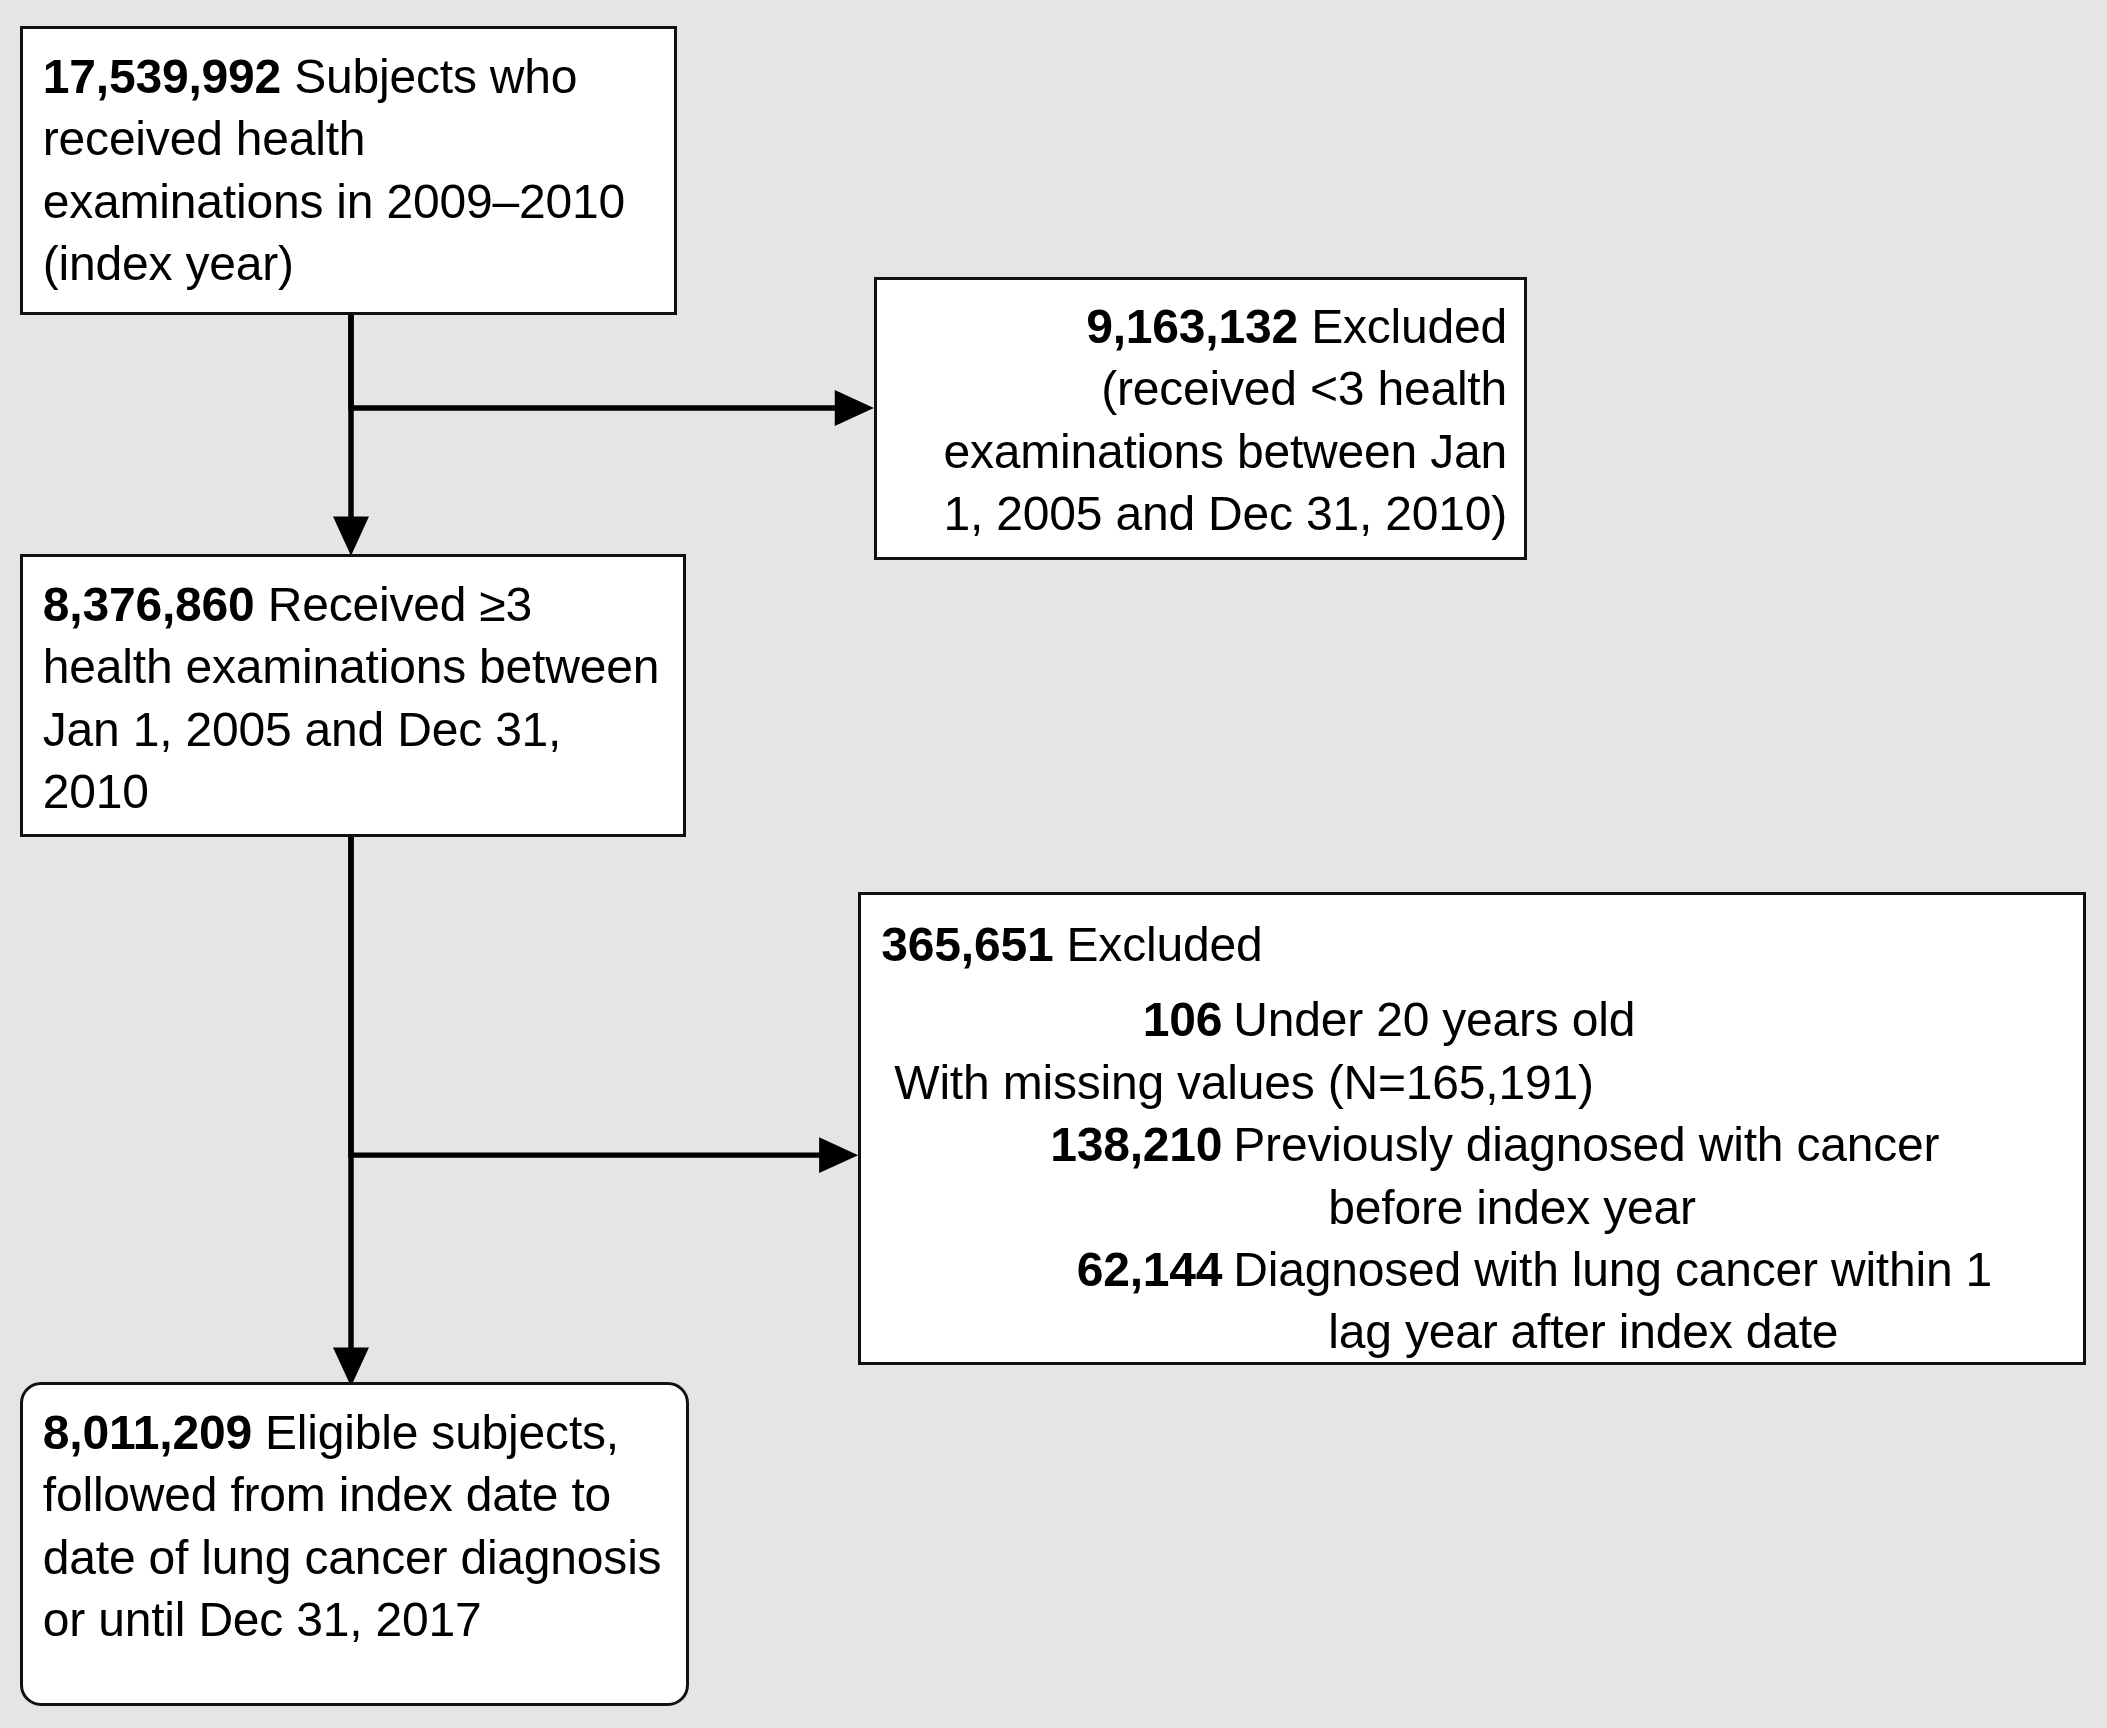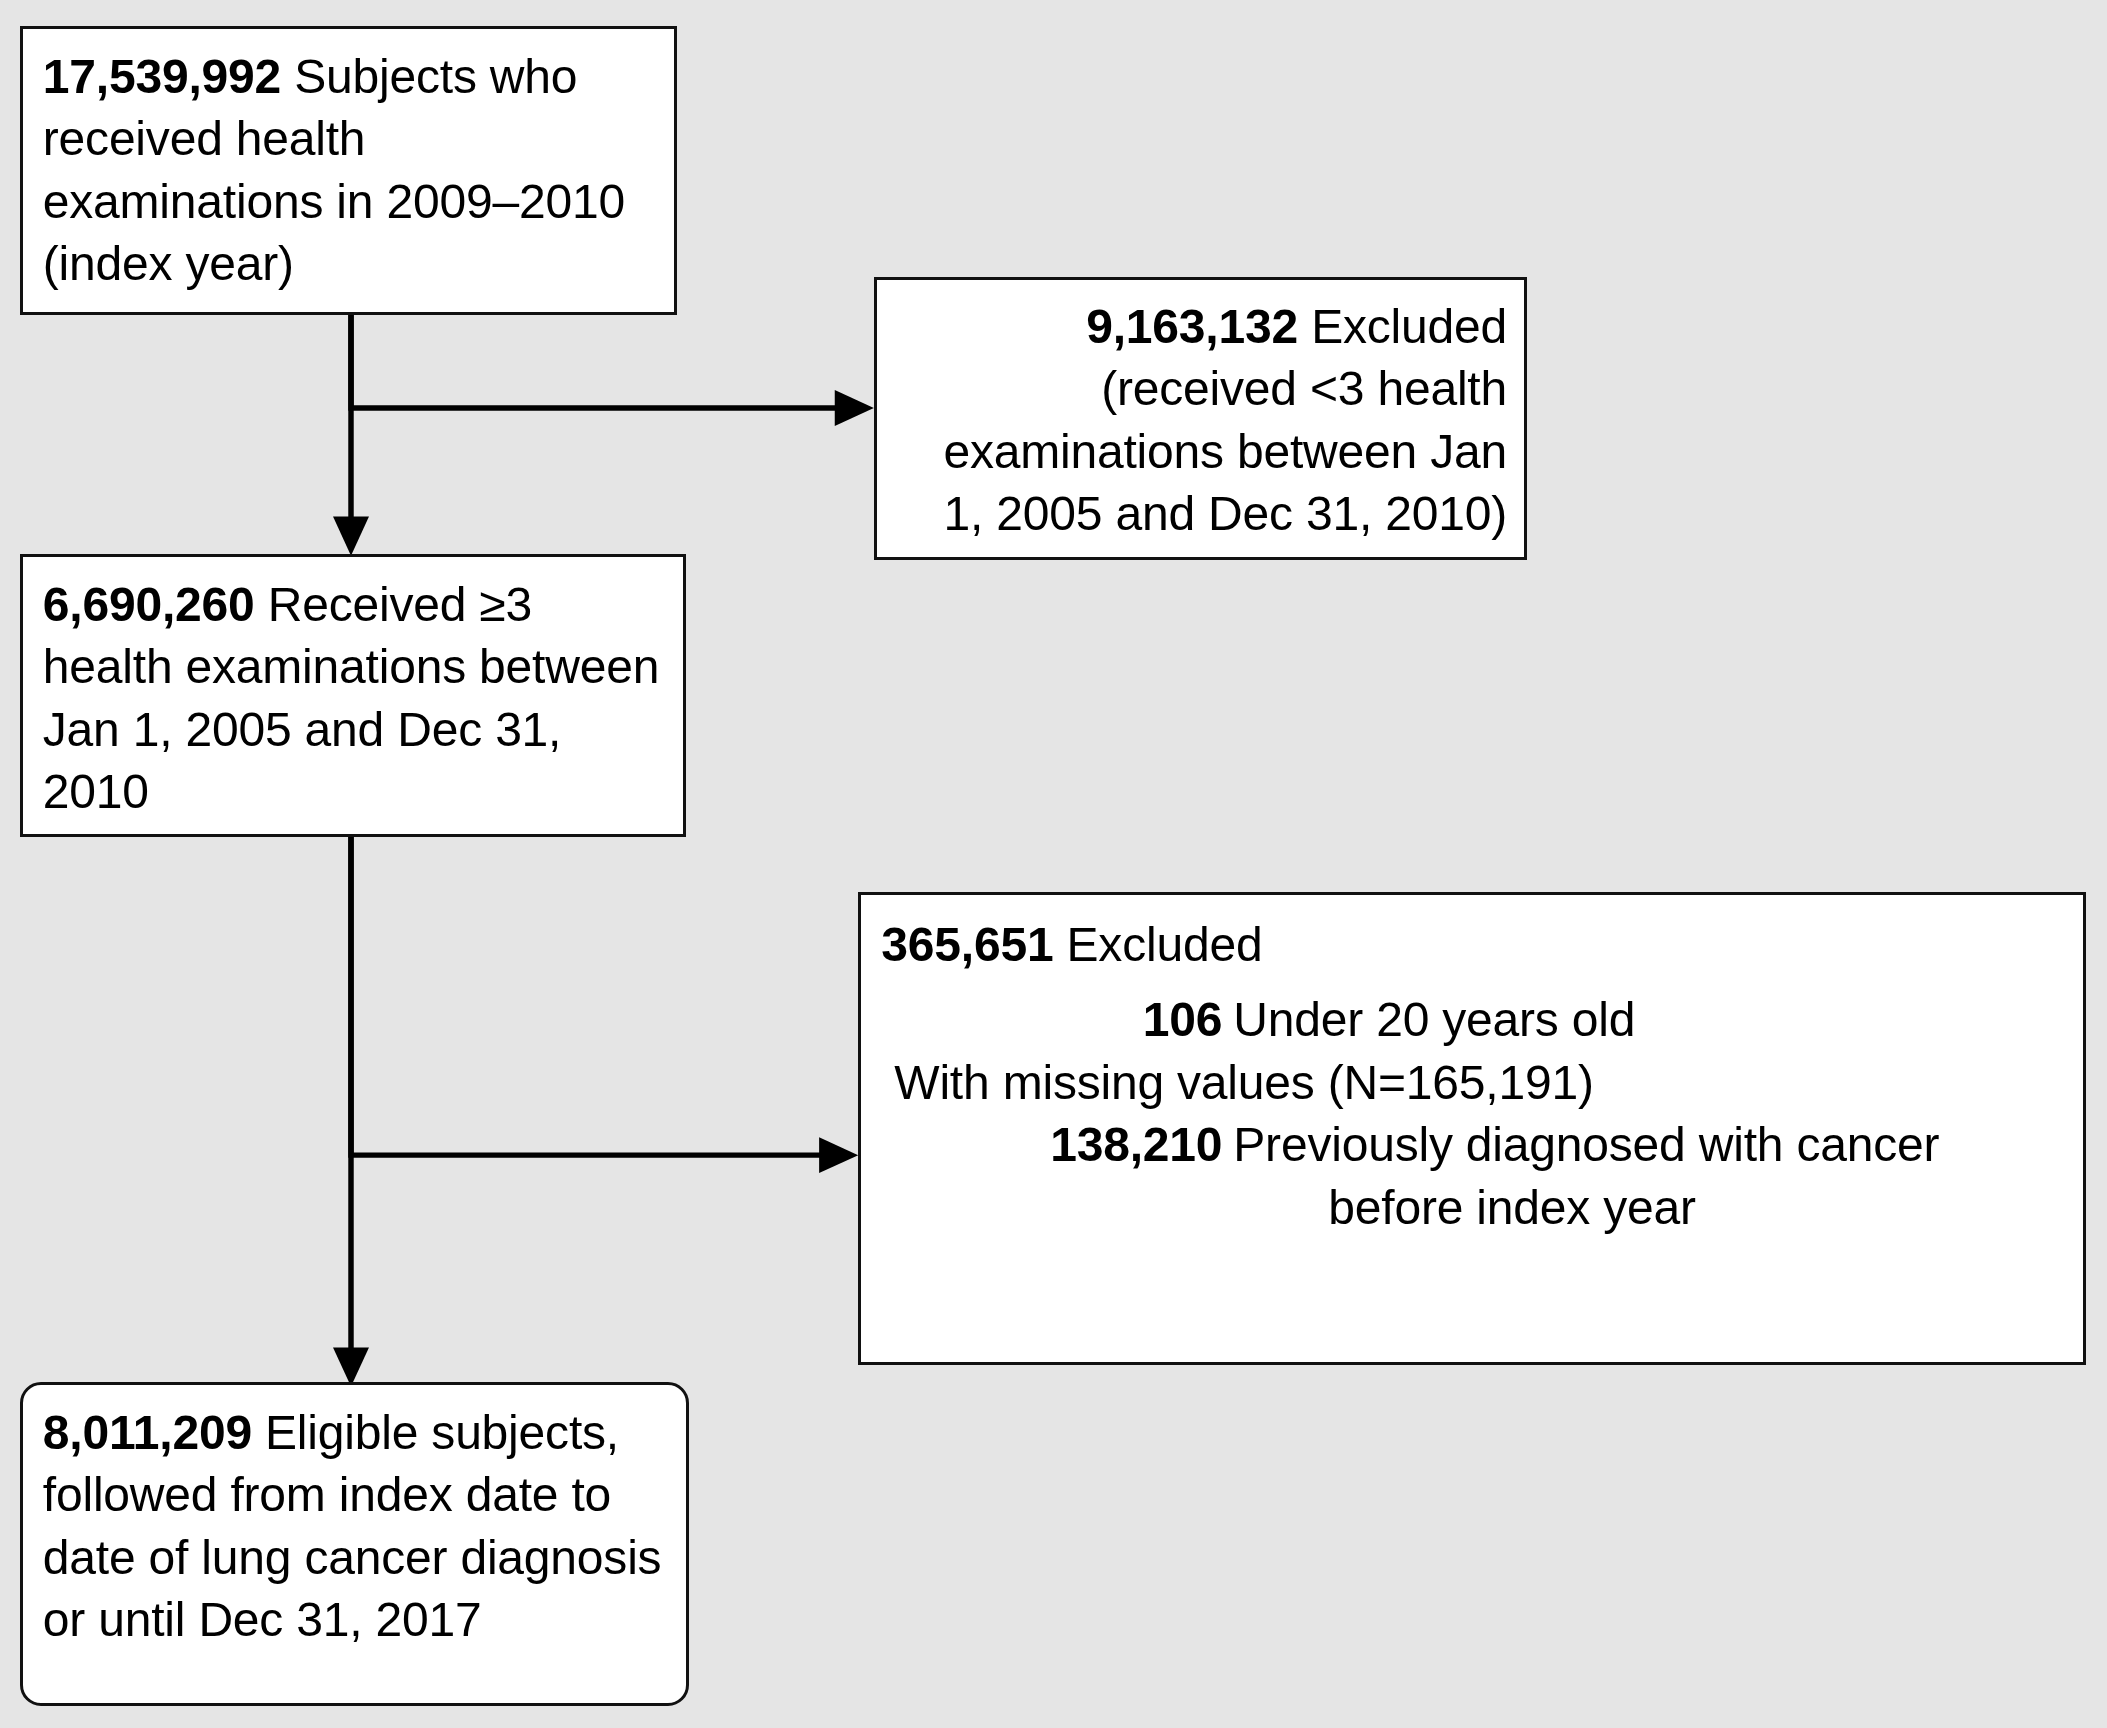--- a/index.html
+++ b/index.html
@@ -126,21 +126,21 @@
   </div>
 
   <div class="node" id="node-excl-1">
     <div class="pad">
       <span class="num">9,163,132</span><span> </span><span>Excluded (received &lt;3 health examinations between Jan 1, 2005 and Dec 31, 2010)</span>
     </div>
   </div>
 
   <div class="node" id="node-three-exam">
     <div class="pad">
-      <span class="num">6,690,260</span><span> </span><span>Received ≥3 health examinations between Jan 1, 2005 and Dec 31, 2010</span>
+      <span class="num">8,376,860</span><span> </span><span>Received ≥3 health examinations between Jan 1, 2005 and Dec 31, 2010</span>
     </div>
   </div>
 
   <div class="node" id="node-excl-2">
     <div class="pad">
       <div class="excl-head">
         <span class="num">365,651</span><span> </span><span>Excluded</span>
       </div>
       <ul class="excl-list">
         <li>
@@ -150,20 +150,27 @@
         <li>
           <span class="body">With missing values (N=165,191)</span>
         </li>
         <li>
           <span class="lead">138,210</span>
           <span class="body">
             <span>Previously diagnosed with cancer</span>
             <span class="cont">before index year</span>
           </span>
         </li>
+        <li>
+          <span class="lead">62,144</span>
+          <span class="body">
+            <span>Diagnosed with lung cancer within 1</span>
+            <span class="cont">lag year after index date</span>
+          </span>
+        </li>
       </ul>
     </div>
   </div>
 
   <div class="node" id="node-eligible">
     <div class="pad">
       <span class="num">8,011,209</span><span> </span><span>Eligible subjects, followed from index date to date of lung cancer diagnosis or until Dec 31, 2017</span>
     </div>
   </div>
 

